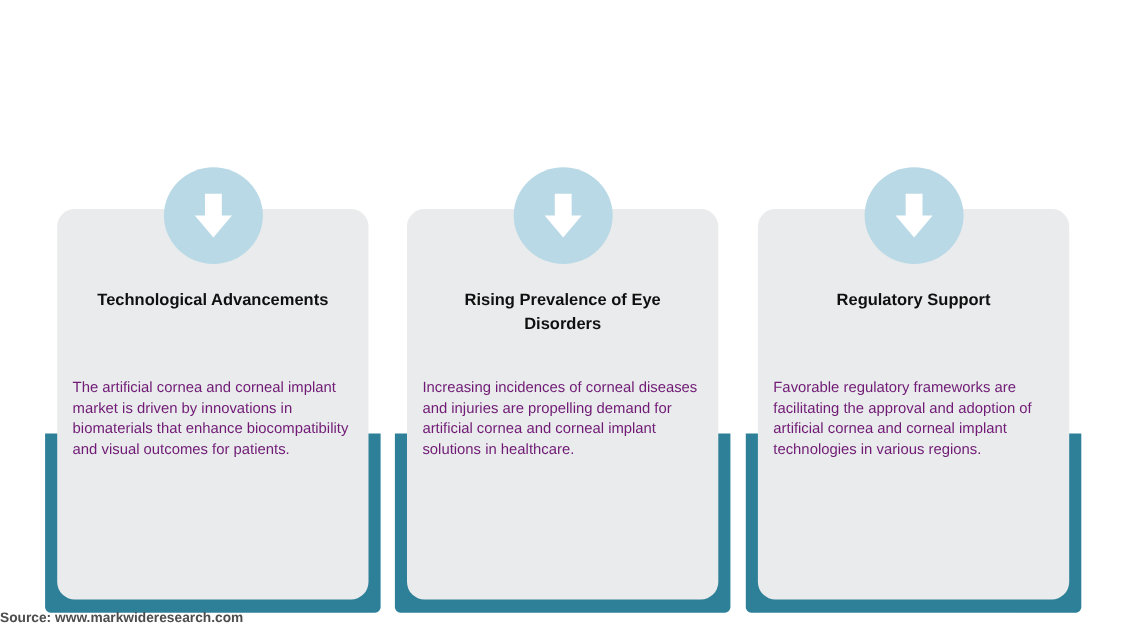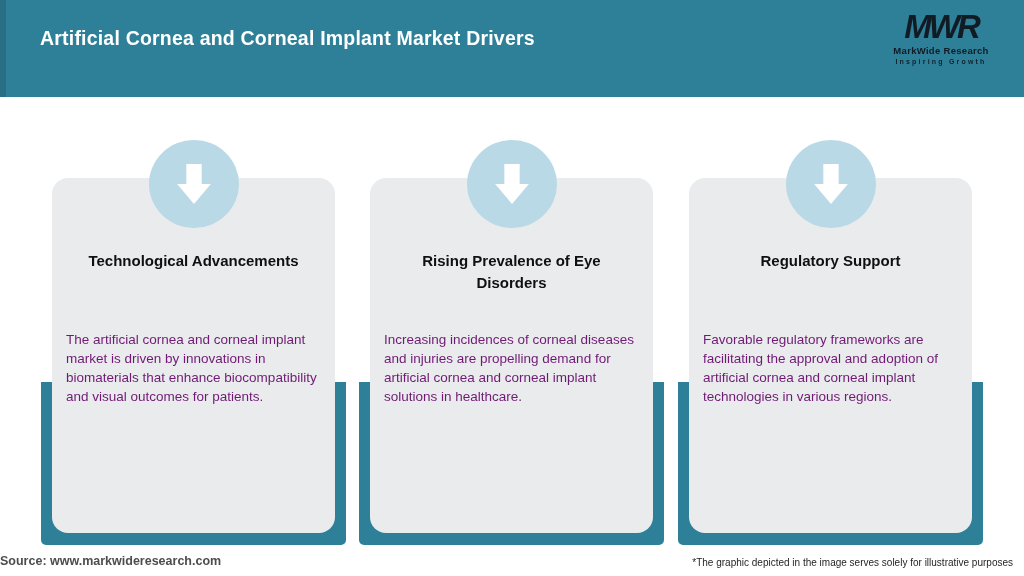--- a/index.html
+++ b/index.html
@@ -15,21 +15,21 @@
     font-size:19.5px;font-weight:700;color:#ffffff;letter-spacing:0.2px;
   }
   .logo{position:absolute;right:18px;top:10px;width:130px;text-align:center;color:#111B24;}
   .logo-monogram{
     font-size:33px;line-height:34px;font-weight:800;font-style:italic;
     letter-spacing:-3px;color:#111B24;
   }
   .logo-name{font-size:9.5px;font-weight:700;letter-spacing:0.3px;margin-top:1px;}
   .logo-tagline{font-size:7px;font-weight:700;letter-spacing:2.2px;margin-top:2px;color:#12222C;}
   
-  .card-group{position:absolute;top:140px;width:305px;height:405px;}
+  .card-group{position:absolute;top:152px;width:305px;height:405px;}
   .group-1{left:41px;}
   .group-2{left:359px;}
   .group-3{left:678px;}
   .teal-frame{
     position:absolute;left:0;right:0;top:242px;bottom:0;
     background:#2E8099;border-radius:0 0 5px 5px;
   }
   .card{
     position:absolute;left:11px;right:11px;top:38px;bottom:12px;
     background:#E9EBEC;border-radius:16px;
@@ -56,29 +56,20 @@
   .disclaimer{
     position:absolute;top:557px;right:11px;
     font-size:10px;color:#1F1F1F;
   }
 </style>
 </head>
 <body>
 
 <div class="stage">
 
-  <div class="header">
-    <div class="header-accent"></div>
-    <h1 class="page-title">Artificial Cornea and Corneal Implant Market Drivers</h1>
-    <div class="logo">
-      <div class="logo-monogram">MWR</div>
-      <div class="logo-name">MarkWide Research</div>
-      <div class="logo-tagline">Inspiring Growth</div>
-    </div>
-  </div>
 
   <div class="card-group group-1">
     <div class="teal-frame"></div>
     <div class="card">
       <h2 class="card-title">Technological Advancements</h2>
       <p class="card-body">The artificial cornea and corneal implant market is driven by innovations in biomaterials that enhance biocompatibility and visual outcomes for patients.</p>
     </div>
     <div class="circle">
       <svg class="arrow-svg" viewBox="0 0 60 64" xmlns="http://www.w3.org/2000/svg">
         <path d="M20 6 h20 v26 h12 L30 58 L8 32 h12 z" fill="#ffffff"></path>
@@ -106,15 +97,14 @@
       <p class="card-body">Increasing incidences of corneal diseases and injuries are propelling demand for artificial cornea and corneal implant solutions in healthcare.</p>
     </div>
     <div class="circle">
       <svg class="arrow-svg" viewBox="0 0 60 64" xmlns="http://www.w3.org/2000/svg">
         <path d="M20 6 h20 v26 h12 L30 58 L8 32 h12 z" fill="#ffffff"></path>
       </svg>
     </div>
   </div>
 
   <div class="source-line">Source: www.markwideresearch.com</div>
-  <div class="disclaimer">*The graphic depicted in the image serves solely for illustrative purposes</div>
 
 </div>
 
 </body></html>

